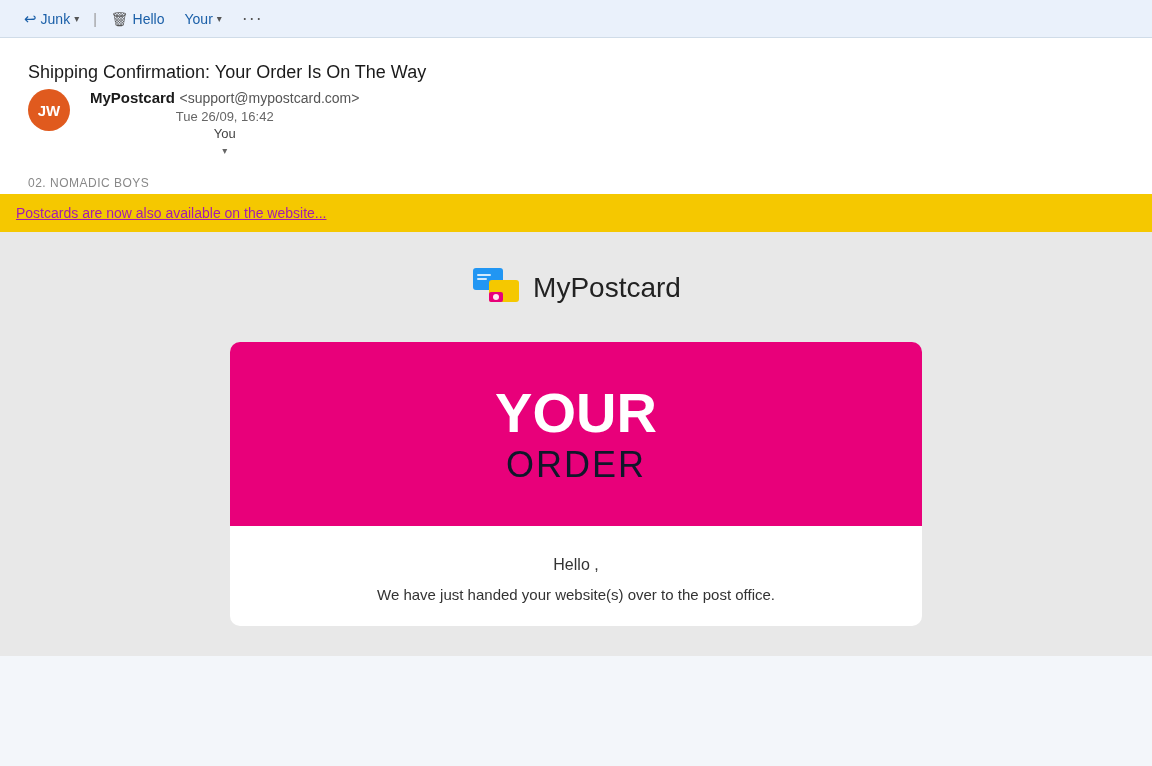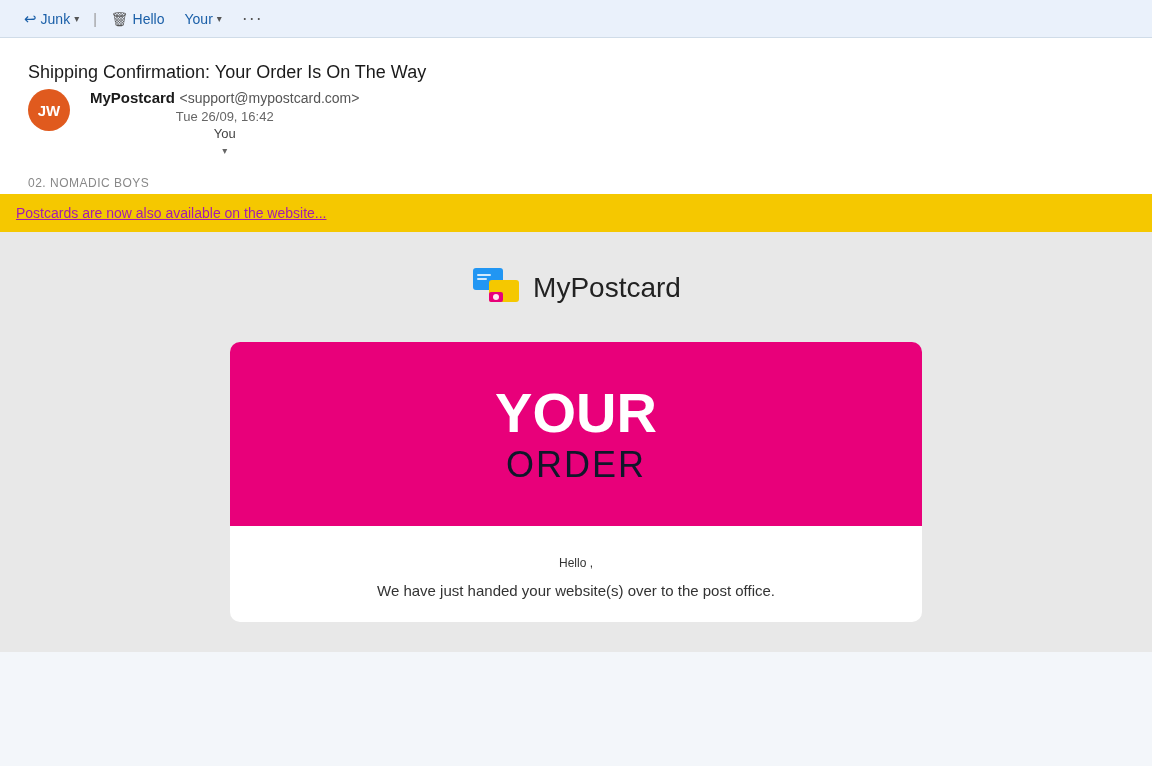--- a/index.html
+++ b/index.html
@@ -210,21 +210,21 @@
       letter-spacing: 2px;
     }
 
     .order-content {
       background: #ffffff;
       padding: 30px 40px 20px 40px;
       text-align: center;
     }
 
     .hello-text {
-      font-size: 12px;
+      font-size: 16px;
       color: #333;
       margin-bottom: 10px;
     }
 
     .description-text {
       font-size: 15px;
       color: #333;
       line-height: 1.5;
     }
   </style>

